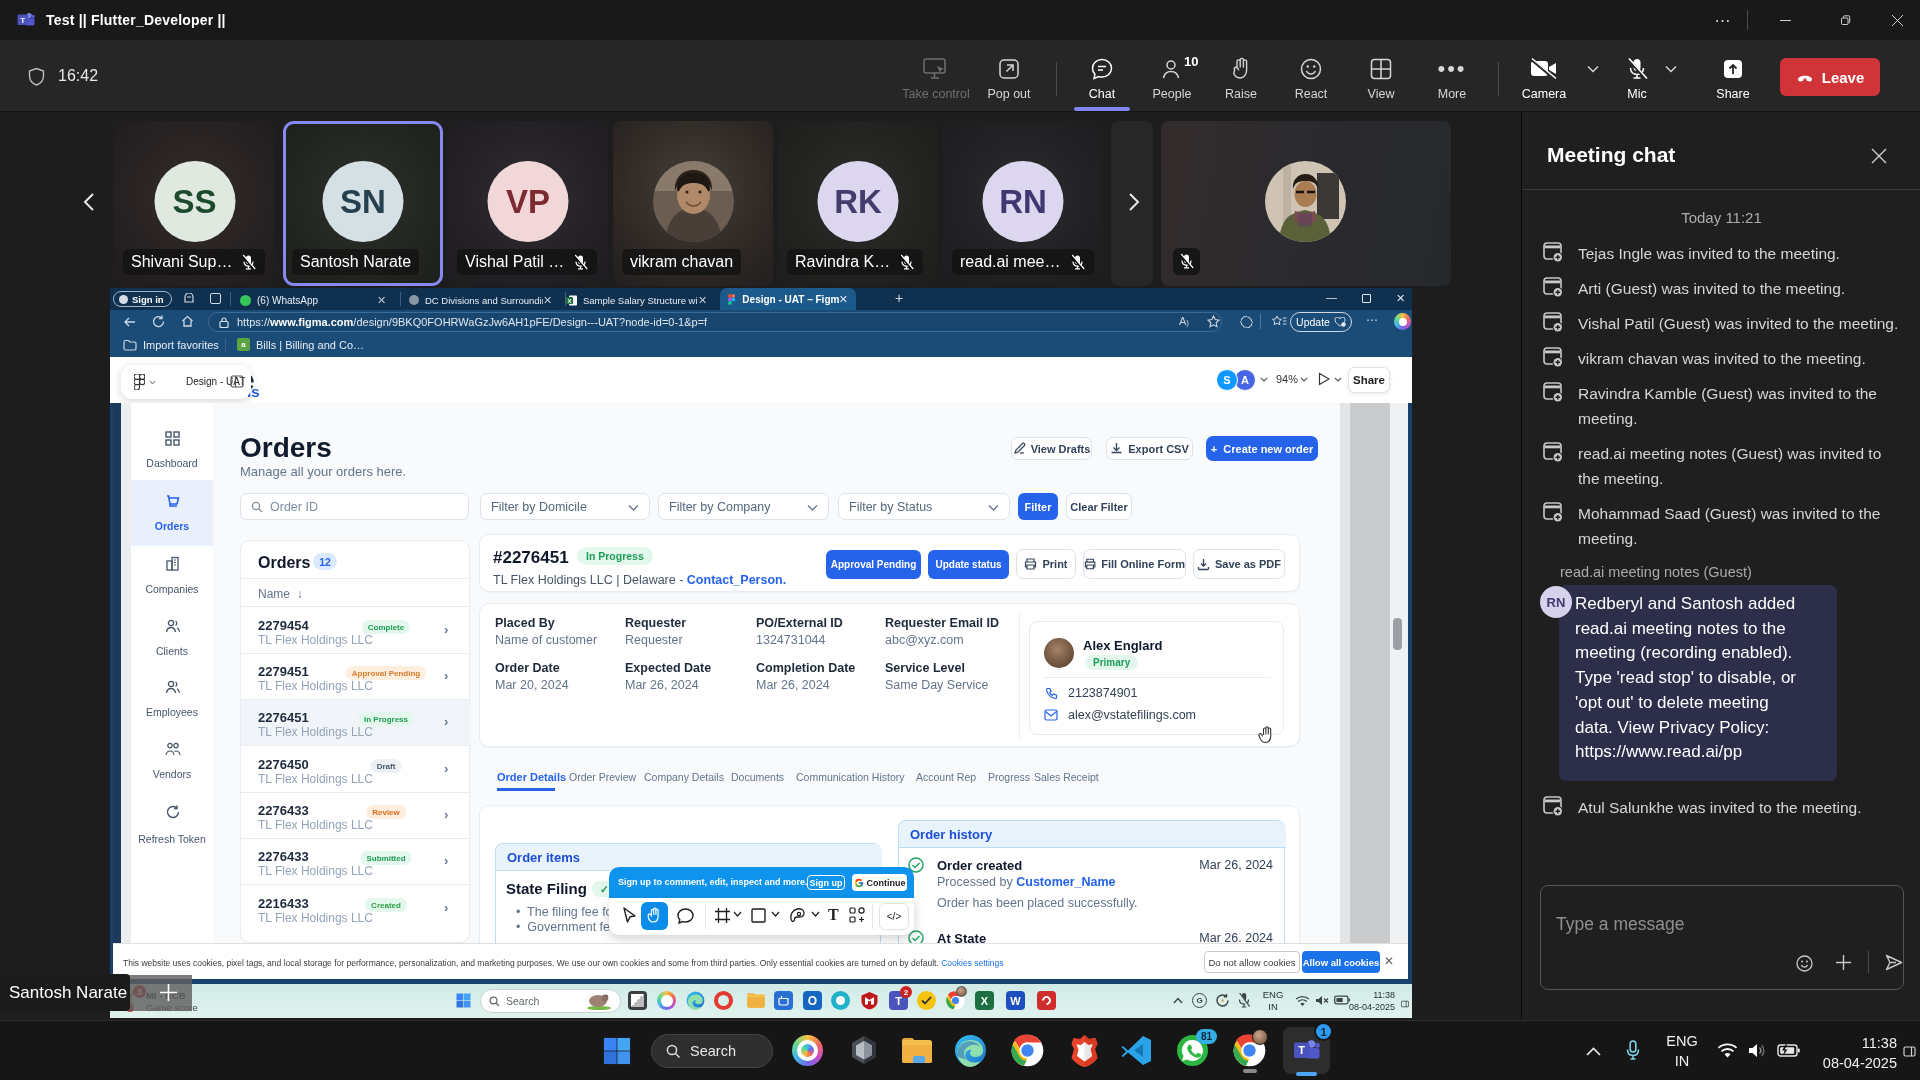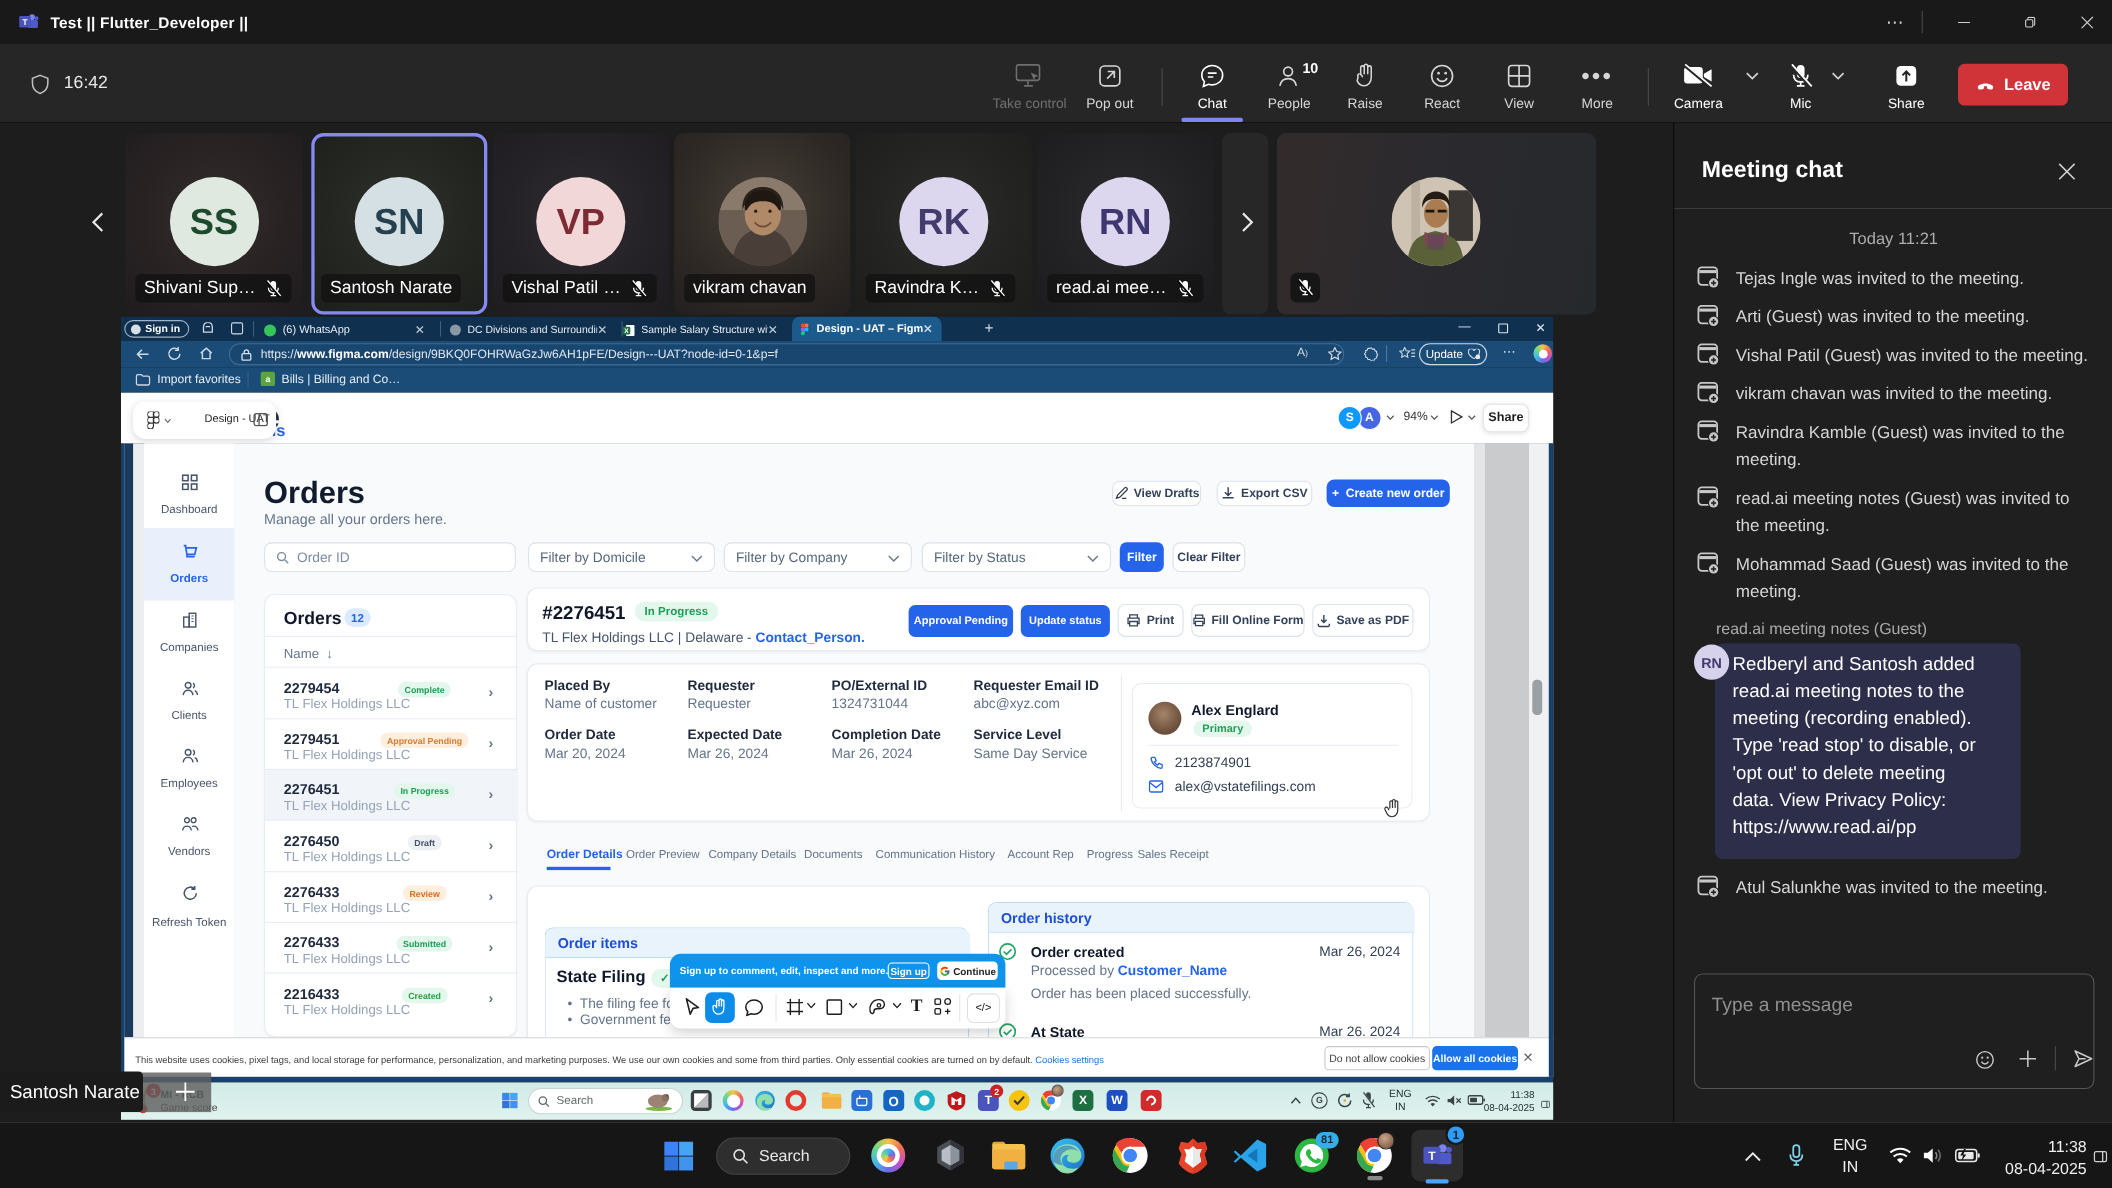--- a/index.html
+++ b/index.html
@@ -965,21 +965,21 @@
         <span class="ic"><svg width="23" height="23" viewBox="0 0 23 23">
             <rect x="2" y="2" width="17" height="16" rx="3" fill="none" stroke="#c8c8c8" stroke-width="1.6"></rect>
             <rect x="2.8" y="4.5" width="15.4" height="2.8" fill="#c8c8c8"></rect>
             <circle cx="15.8" cy="16.2" r="5.2" fill="#1f1f1f"></circle>
             <circle cx="15.8" cy="16.2" r="4.2" fill="#c8c8c8"></circle>
             <path d="M15.8 13.9v4.6M13.5 16.2h4.6" stroke="#1f1f1f" stroke-width="1.4"></path>
           </svg></span>
         <span class="tx">Atul Salunkhe was invited to the meeting.</span>
       </div>
     <div class="abs" style="left:18px;top:773px;width:364px;height:105px;background:#1f1f1f;border:1px solid #555;border-radius:8px;">
-      <div class="abs" style="left:15px;top:17px;font-size:17.5px;color:#8f8f8f;">Type a message</div>
+      <div class="abs" style="left:15px;top:28px;font-size:17.5px;color:#8f8f8f;">Type a message</div>
       <svg class="abs" style="left:255px;top:69px" width="17" height="17" viewBox="0 0 17 17">
           <circle cx="8.5" cy="8.5" r="7.5" fill="none" stroke="#c8c8c8" stroke-width="1.3"></circle>
           <circle cx="6" cy="6.5" r="1" fill="#c8c8c8"></circle>
           <circle cx="11" cy="6.5" r="1" fill="#c8c8c8"></circle>
           <path d="M5.3 10.2c.9 1.4 2 2 3.2 2s2.3-.6 3.2-2" fill="none" stroke="#c8c8c8" stroke-width="1.3"></path>
         </svg>
       <svg class="abs" style="left:293px;top:67px" width="19" height="19" viewBox="0 0 19 19">
           <path d="M9.5 2v15M2 9.5h15" stroke="#c8c8c8" stroke-width="1.4"></path>
         </svg>
       <div class="abs" style="left:327px;top:65px;width:1px;height:22px;background:#4a4a4a;"></div>

